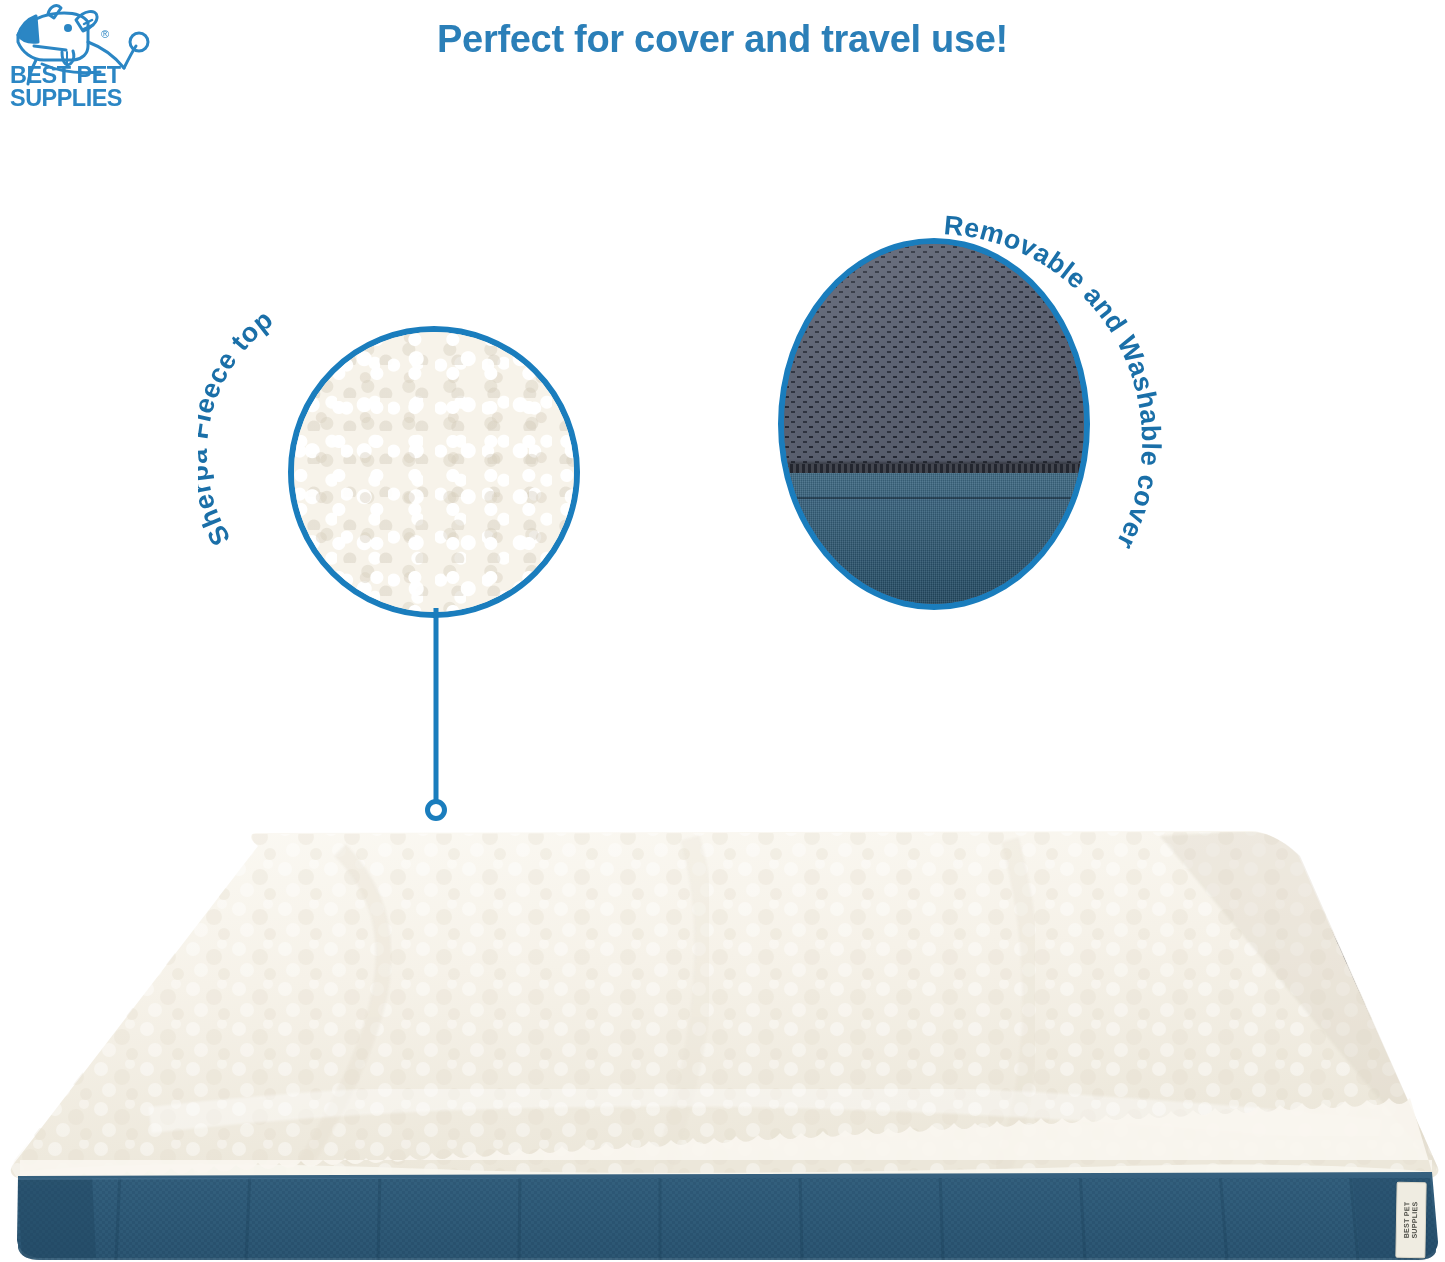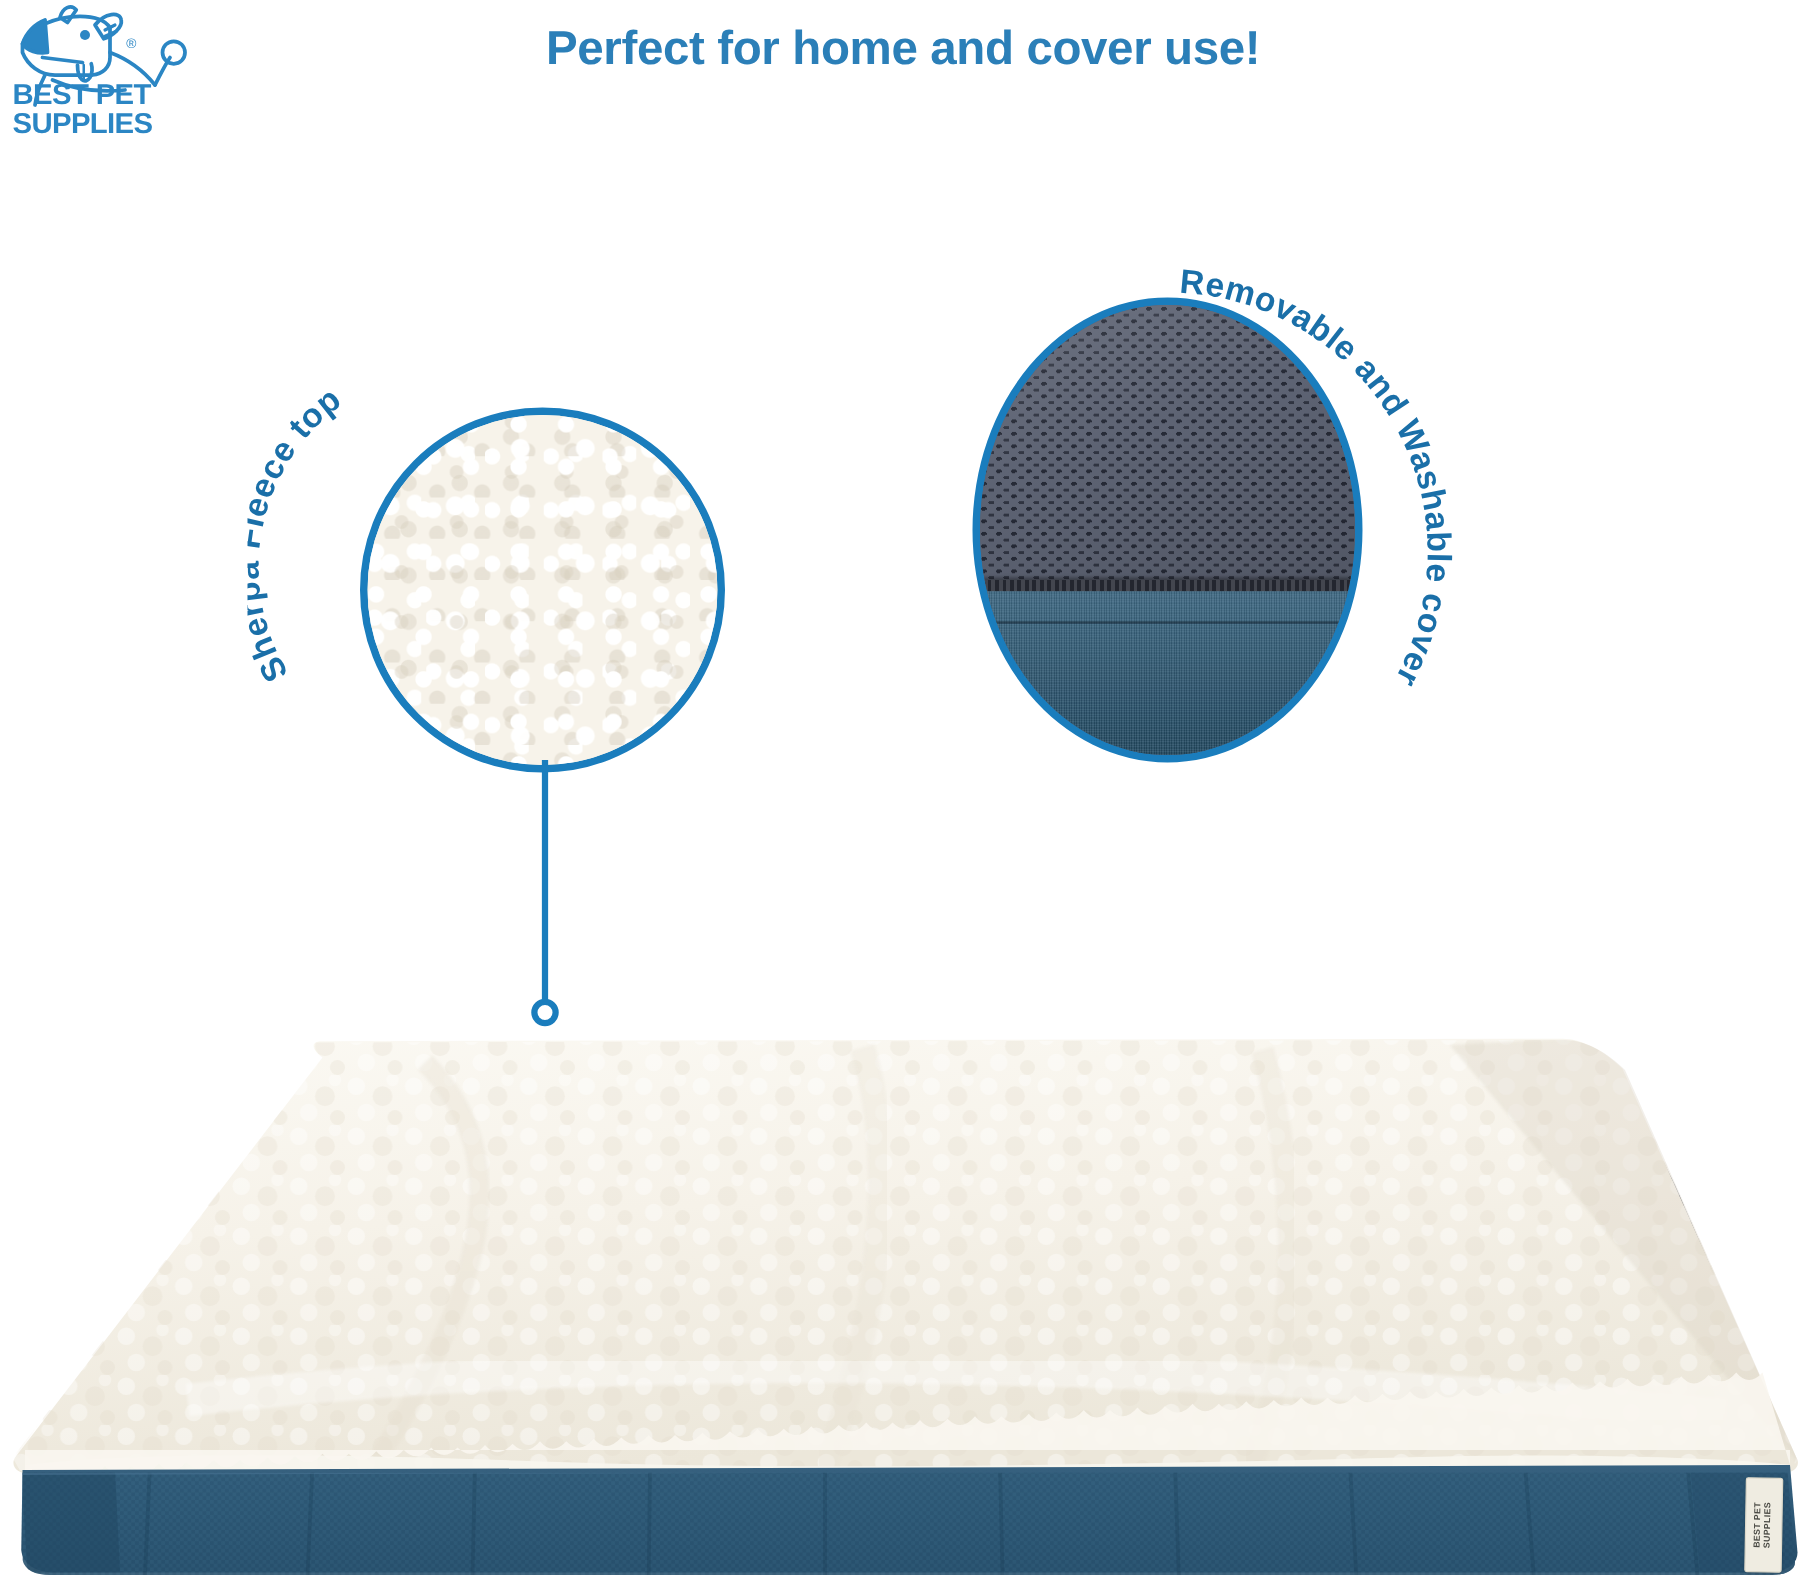--- a/index.html
+++ b/index.html
@@ -128,21 +128,21 @@
         <path d="M38 62 C56 70, 76 72, 96 70"></path>
       </g>
       <text x="97" y="36" font-family="Liberation Sans, sans-serif" font-size="11" fill="#2b86c4">®</text>
     </svg>
     <div class="logo-text">
       <span>BEST PET</span>
       <span>SUPPLIES</span>
     </div>
   </div>
 
-  <div id="headline">Perfect for home and cover use!</div>
+  <div id="headline">Perfect for cover and travel use!</div>
 
   <div class="callout" id="circle-fleece">
     <div class="fleece-tex"></div>
   </div>
 
   <svg class="curve-label" style="left:198px;top:268px;width:420px;height:300px;" viewBox="0 0 420 300">
     <defs>
       <path id="arcFleece" d="M 38 278 A 160 160 0 0 1 250 48" fill="none"></path>
     </defs>
     <text font-size="27" letter-spacing="0.6">

